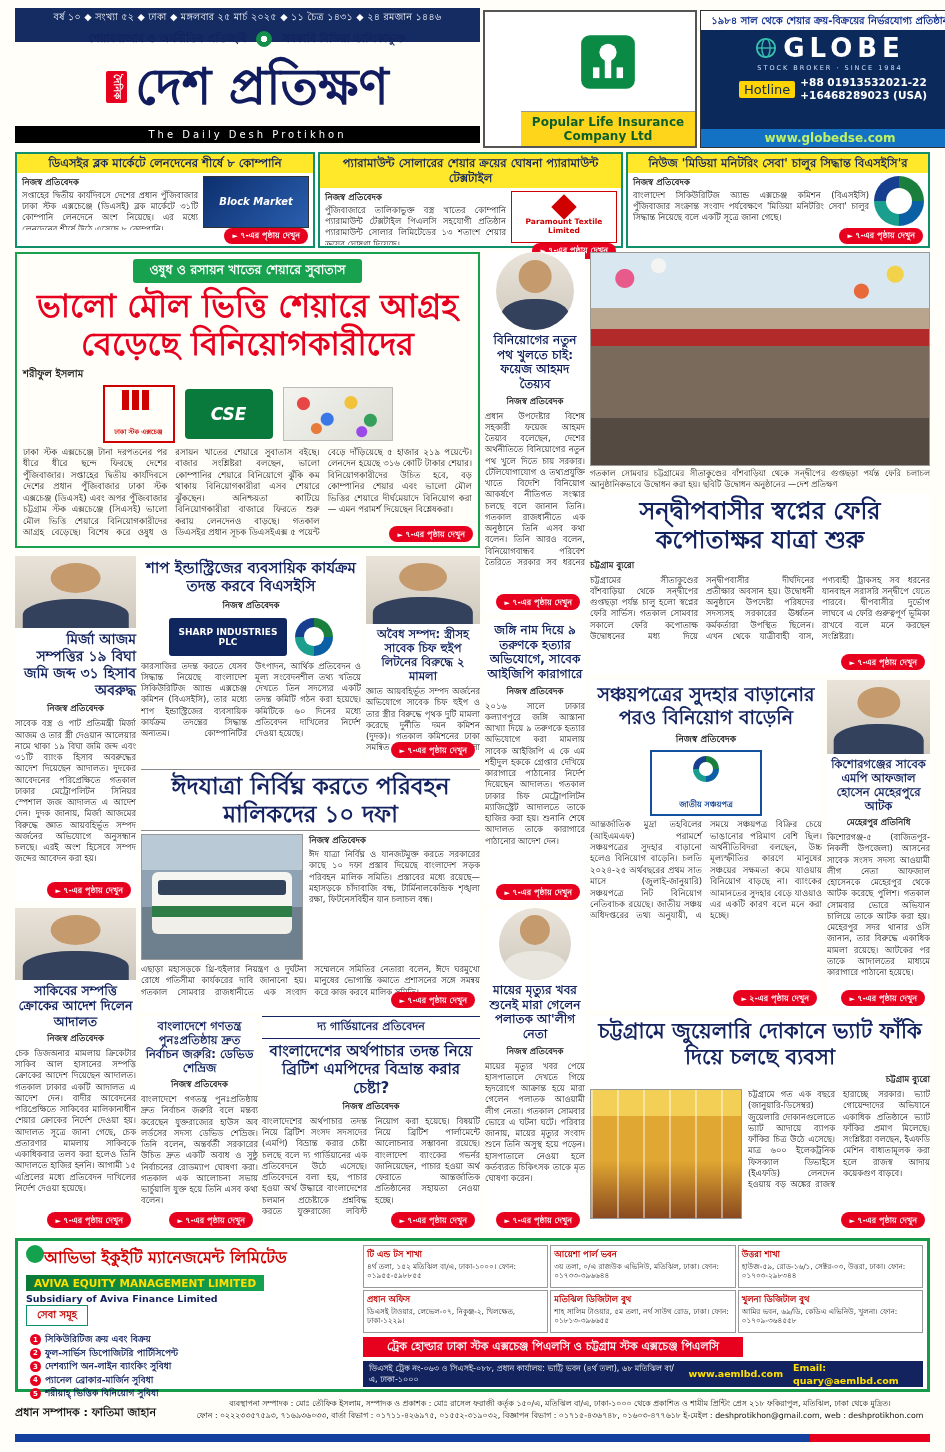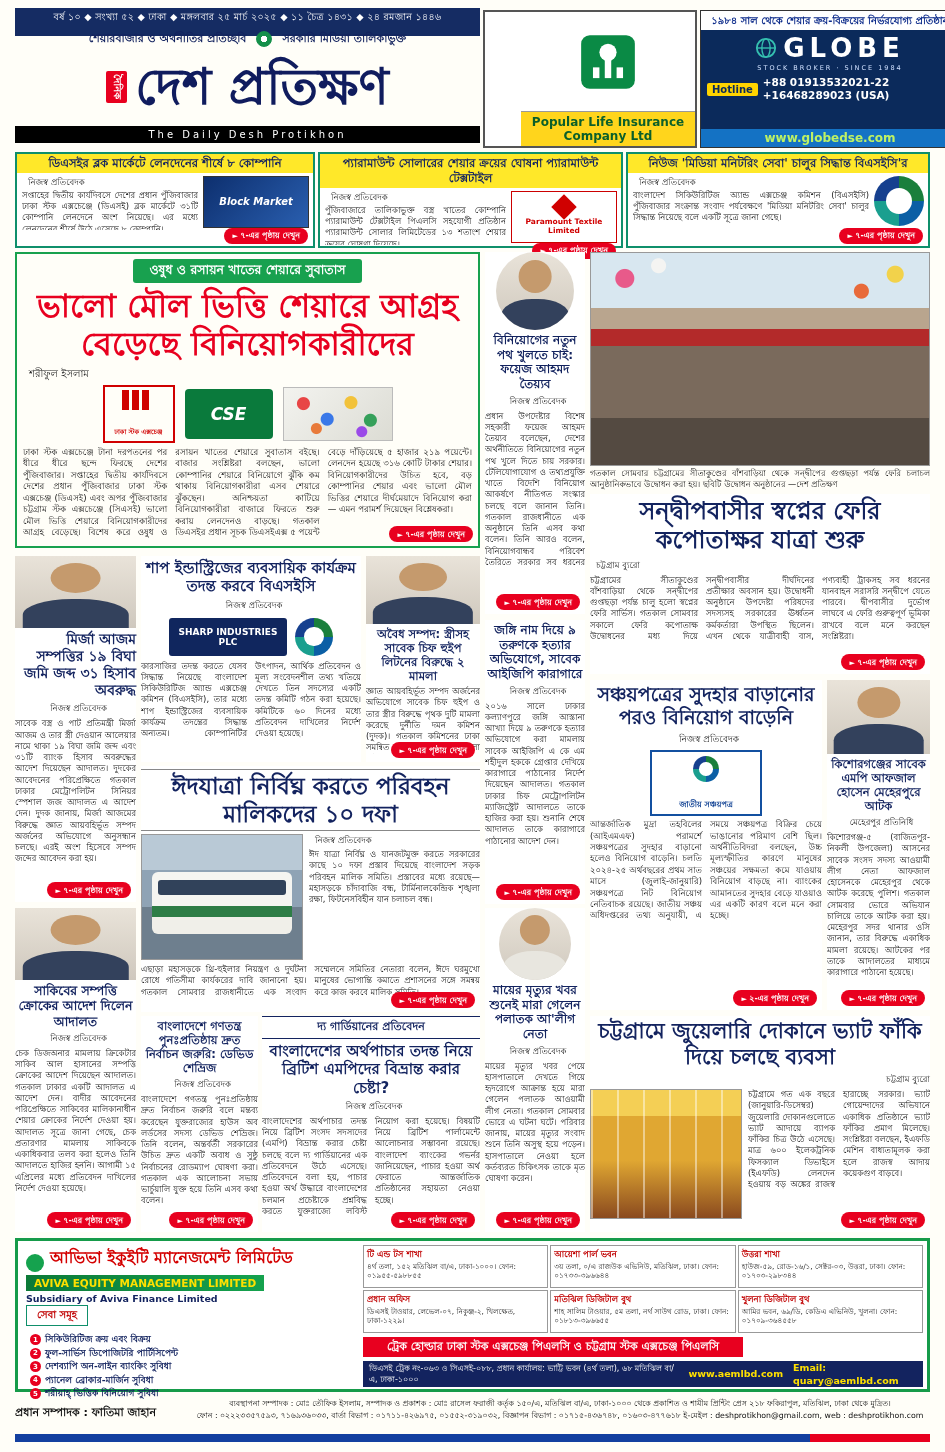--- a/index.html
+++ b/index.html
@@ -7,21 +7,21 @@
         font-family:"DejaVu Sans",sans-serif;color:#111;overflow:hidden;}
   .abs{position:absolute;box-sizing:border-box;}
   
   .metabar{background:#152c63;color:#fff;font-size:9.5px;text-align:center;line-height:18px;letter-spacing:.3px;}
   .tagline{font-size:11px;font-weight:700;color:#13235f;}
   .mast-title{font-size:50px;font-weight:800;color:#101c5e;line-height:1;}
   .mast-sub{background:#000;color:#fff;font-size:10px;letter-spacing:3px;text-align:center;line-height:17px;}
   .daily{background:#e8001f;color:#fff;writing-mode:vertical-rl;font-size:10px;font-weight:700;padding:3px 2px;border-radius:2px;}
   .brief{border:2px solid #0f8f6b;background:#fff;}
   .brief-head{background:#ffe829;color:#13235f;font-weight:800;font-size:11.5px;text-align:center;padding:2px 4px;line-height:1.3;}
-  .byline{font-size:8.5px;font-weight:400;color:#222;margin-left:6px;}
+  .byline{font-size:8.5px;font-weight:700;color:#222;}
   .body-sm{font-size:8.4px;line-height:1.34;text-align:justify;color:#141414;overflow:hidden;}
   .jump{position:absolute;right:5px;bottom:4px;background:#e8001f;color:#fff;font-size:8px;font-weight:700;
         padding:1.5px 8px;border-radius:9px;white-space:nowrap;cursor:pointer;}
   .jump::before{content:"► ";font-size:7px;}
   .art{background:#fff;}
   .art-head{margin:3px 0;font-weight:800;color:#13235f;text-align:center;line-height:1.22;}
   .center{text-align:center;}
   .cols2{column-count:2;column-gap:8px;}
   .cols3{column-count:3;column-gap:8px;}
   
@@ -65,21 +65,21 @@
   .ad-popular{border:2px solid #555;display:flex;flex-direction:column;background:#fff;}
   .ad-popular .logo-zone{flex:1;display:flex;align-items:center;justify-content:center;}
   .ad-popular .name{background:#ffd51c;color:#0b5f2a;font-weight:800;font-size:12px;text-align:center;
       padding:3px 2px;border-top:1px solid #999;}
   .ad-globe{border:1px solid #333;display:flex;flex-direction:column;background:#fff;}
   .globe-tag{font-size:10px;font-weight:700;color:#0b2a8a;text-align:center;padding:3px 6px;line-height:1.3;}
   .globe-main{flex:1;background:#0b2a5b;color:#fff;position:relative;padding:3px 6px;}
   .globe-brand{font-size:26px;font-weight:800;letter-spacing:5px;display:flex;align-items:center;gap:6px;justify-content:center;}
   .globe-sub{font-size:6.5px;letter-spacing:2px;color:#cfe0ff;text-align:center;margin-top:1px;}
   .hotline-row{display:flex;align-items:center;gap:5px;margin-top:4px;}
-  .hotline-tag{background:#ffd400;color:#0b2a5b;font-size:10px;font-weight:700;padding:1px 5px;border-radius:2px;}
+  .hotline-tag{background:#ffd400;color:#0b2a5b;font-size:13px;font-weight:400;padding:1px 5px;border-radius:2px;margin-left:32px;}
   .phones{font-size:10.5px;font-weight:700;line-height:1.25;}
   .globe-web{background:#1472c4;color:#bef264;font-size:12px;font-weight:700;text-align:center;line-height:18px;cursor:pointer;}
   
   .lead-box{border:2.5px solid #18a14f;padding:4px 6px;}
   .kicker{width:max-content;margin:1px auto;background:#18a14f;color:#fff;font-size:12.5px;font-weight:700;
       padding:2px 16px;border-radius:3px;}
   .lead-head{color:#e8001f;font-size:32px;font-weight:800;text-align:center;line-height:1.2;margin:4px 0 2px;}
   .dse-logo{border:2px solid #d00000;display:flex;flex-direction:column;align-items:center;justify-content:center;gap:17px;}
   .dse-logo .bars{width:34px;height:20px;background:linear-gradient(90deg,#d00000 0 7px,transparent 7px 10px,
       #d00000 10px 17px,transparent 17px 20px,#d00000 20px 27px,transparent 27px);}
@@ -109,21 +109,21 @@
   .av-web{font-weight:800;font-size:9.5px;color:#ffe000;cursor:pointer;}
   .footer-lines{font-size:7.8px;line-height:1.55;text-align:center;color:#111;}
   .bottom-bar{background:#1440a0;position:relative;}
   .bottom-bar .redseg{position:absolute;right:0;top:0;width:120px;height:100%;background:#e8001f;}
 </style>
 </head>
 <body>
 
 <div class="page">
 
-  <div class="abs metabar" style="left:15px;top:8px;width:465px;height:28px;">বর্ষ ১০ ◆ সংখ্যা ৫২ ◆ ঢাকা ◆ মঙ্গলবার ২৫ মার্চ ২০২৫ ◆ ১১ চৈত্র ১৪৩১ ◆ ২৪ রমজান ১৪৪৬</div>
+  <div class="abs metabar" style="left:15px;top:8px;width:465px;height:34px;">বর্ষ ১০ ◆ সংখ্যা ৫২ ◆ ঢাকা ◆ মঙ্গলবার ২৫ মার্চ ২০২৫ ◆ ১১ চৈত্র ১৪৩১ ◆ ২৪ রমজান ১৪৪৬</div>
 
   <div class="abs" style="left:15px;top:30px;width:465px;height:118px;">
     <div style="display:flex;justify-content:center;align-items:center;gap:10px;height:18px;">
       <span class="tagline">শেয়ারবাজার ও অর্থনীতির প্রতিচ্ছবি</span>
       <span style="width:14px;height:14px;border-radius:50%;background:radial-gradient(circle,#fff 30%,#14904a 32%);border:1.5px solid #14904a;flex:none;"></span>
       <span class="tagline">সরকারি মিডিয়া তালিকাভুক্ত</span>
     </div>
     <div style="display:flex;align-items:center;justify-content:center;gap:8px;height:78px;">
       <span class="daily">দৈনিক</span>
       <span class="mast-title">দেশ প্রতিক্ষণ</span>
@@ -343,21 +343,21 @@
     <div class="byline" style="text-align:right;">চট্টগ্রাম ব্যুরো</div>
     <div style="display:flex;gap:6px;margin-top:2px;">
       <div class="shop-photo" style="width:150px;height:128px;flex:none;border:1px solid #999;"></div>
       <p class="body-sm cols2" style="margin:0;height:128px;flex:1;">চট্টগ্রামে গত এক বছরে (জানুয়ারি-ডিসেম্বর) জুয়েলারি দোকানগুলোতে ভ্যাট আদায়ে ব্যাপক ফাঁকির চিত্র উঠে এসেছে। মাত্র ৬০০ ইলেকট্রনিক ফিসক্যাল ডিভাইসে (ইএফডি) লেনদেন হওয়ায় বড় অঙ্কের রাজস্ব হারাচ্ছে সরকার। ভ্যাট গোয়েন্দাদের অভিযানে একাধিক প্রতিষ্ঠানে ভ্যাট ফাঁকির প্রমাণ মিলেছে। সংশ্লিষ্টরা বলছেন, ইএফডি মেশিন বাধ্যতামূলক করা হলে রাজস্ব আদায় কয়েকগুণ বাড়বে।</p>
     </div>
     <span class="jump">৭-এর পৃষ্ঠায় দেখুন</span>
   </section>
 
   <div class="abs aviva" style="left:15px;top:1238px;width:915px;height:154px;">
     <div class="abs" style="left:8px;top:4px;width:330px;">
-      <div style="display:flex;align-items:flex-end;gap:6px;">
+      <div style="display:flex;align-items:flex-start;">
         <span style="width:18px;height:18px;border-radius:50%;background:#15a24e;flex:none;display:inline-block;"></span>
         <span class="av-bn">আভিভা ইকুইটি ম্যানেজমেন্ট লিমিটেড</span>
       </div>
       <span class="av-en">AVIVA EQUITY MANAGEMENT LIMITED</span>
       <div class="av-sub">Subsidiary of Aviva Finance Limited</div>
     </div>
     <div class="abs" style="left:8px;top:62px;width:330px;">
       <span class="svc-title">সেবা সমূহ</span>
       <ul class="svc-list">
         <li class="svc">

